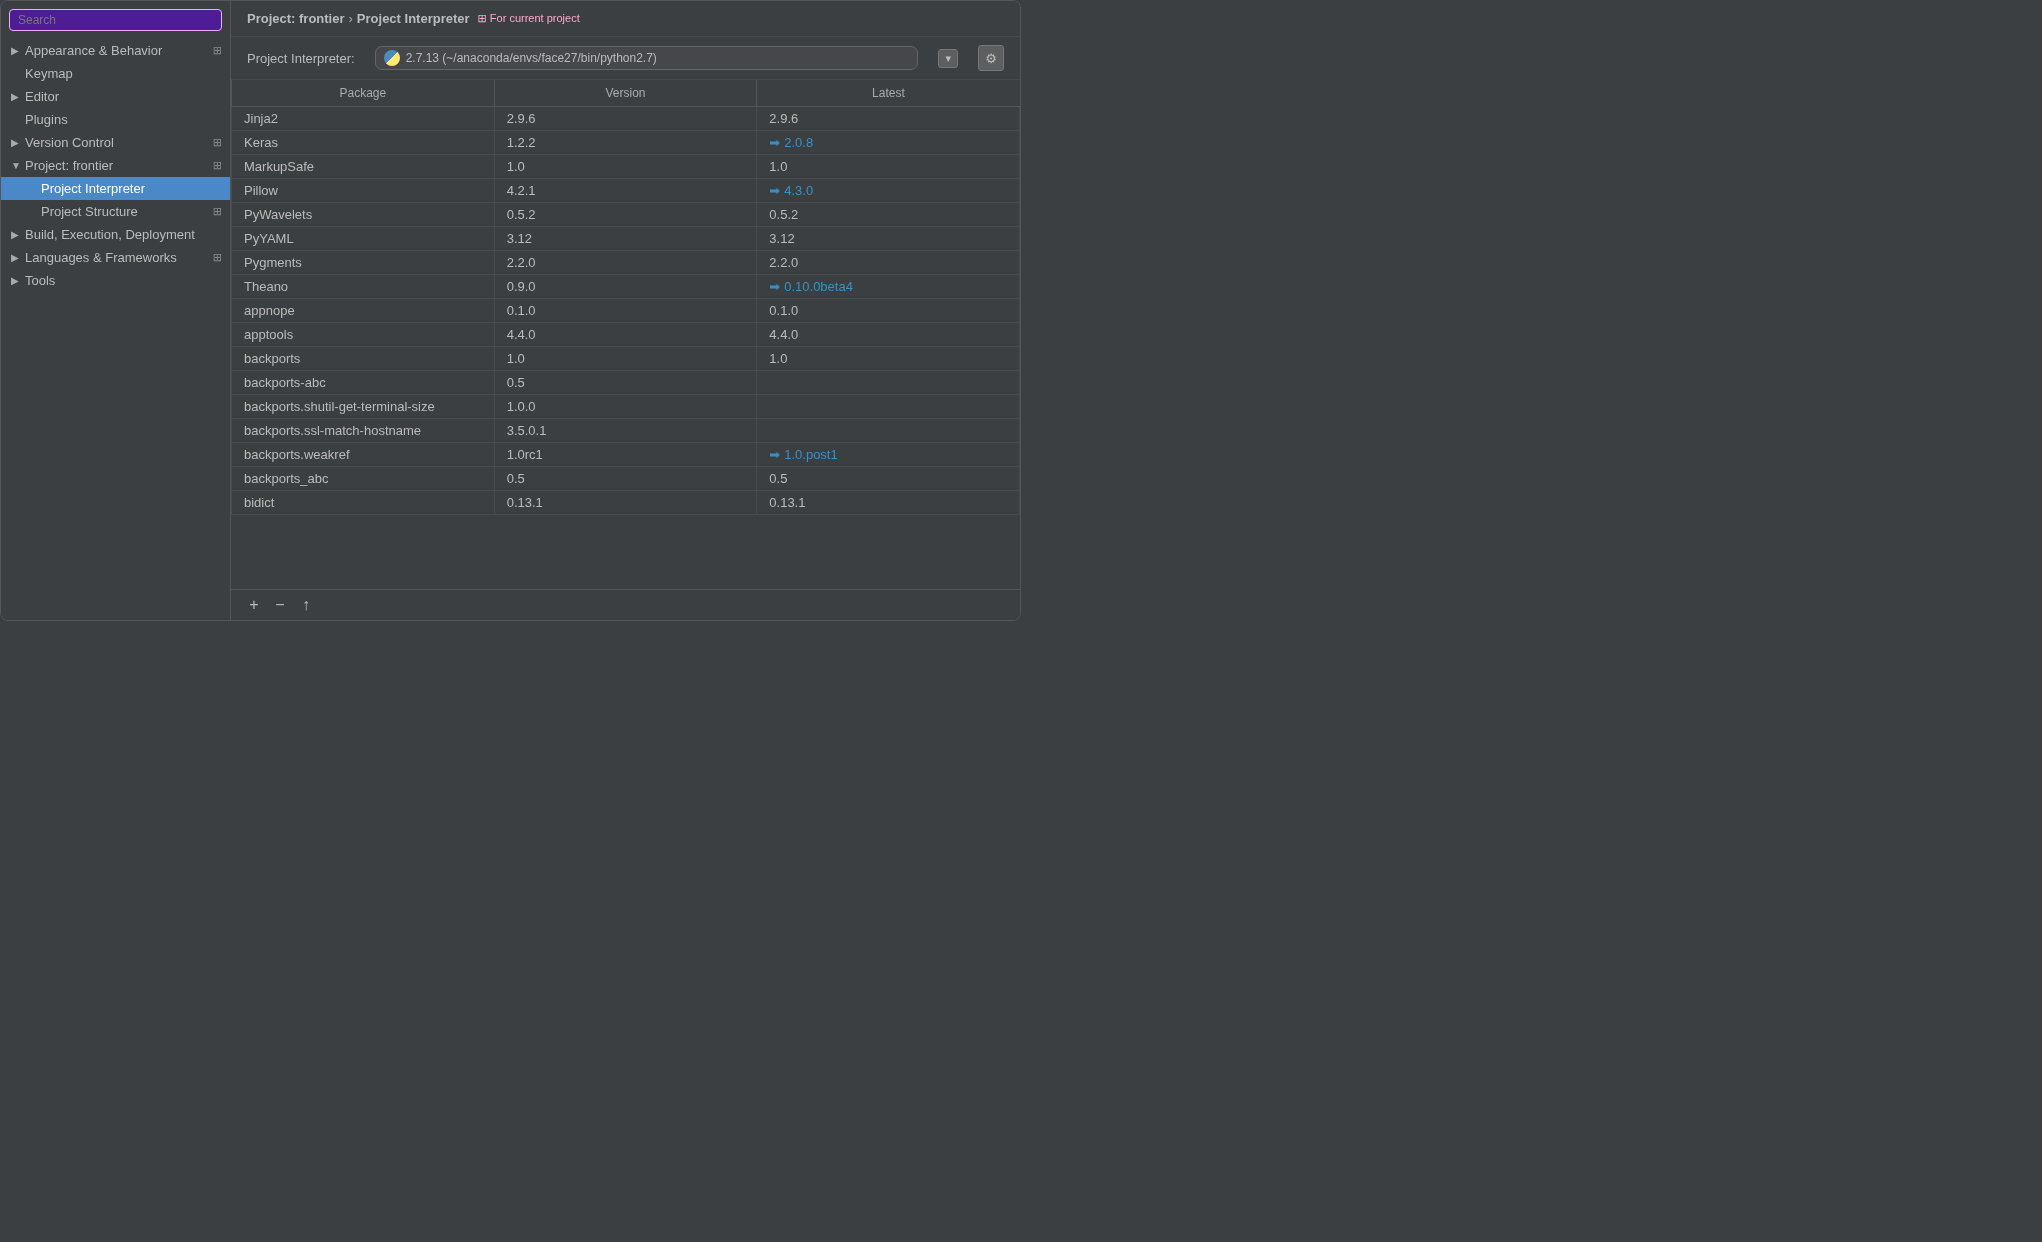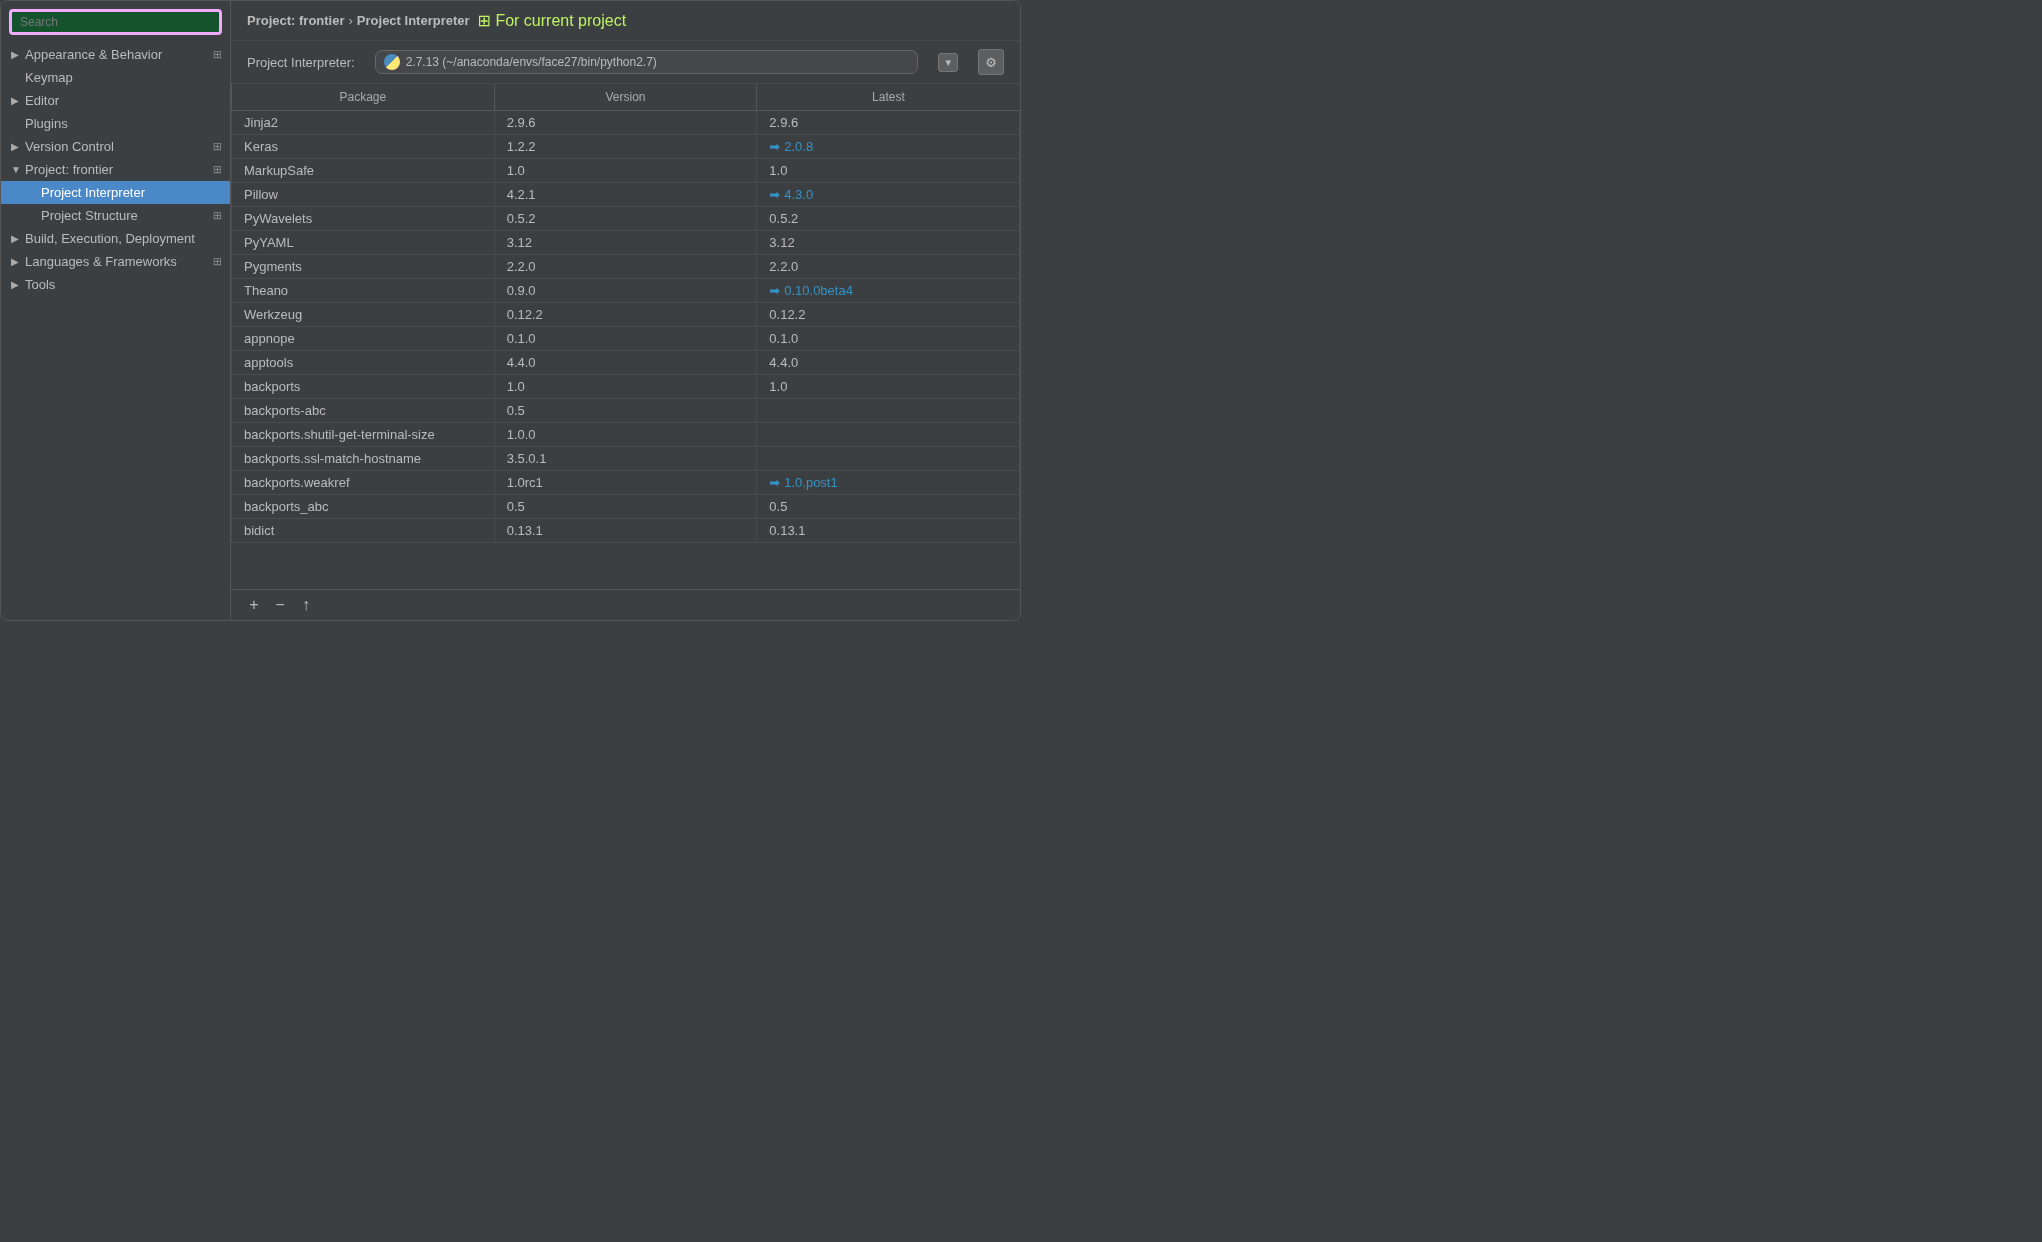--- a/index.html
+++ b/index.html
@@ -61,22 +61,22 @@
       width: 230px;
       background: #3c3f41;
       border-right: 1px solid #555;
       display: flex;
       flex-direction: column;
       overflow-y: auto;
       flex-shrink: 0;
     }
     .search-box {
       margin: 8px;
-      background: #14532d;
-      border: 3px solid #f0abfc;
+      background: #4c1d95;
+      border: 1px solid #f0abfc;
       border-radius: 4px;
       padding: 3px 8px;
       color: #bbbbbb;
       font-size: 12px;
       width: calc(100% - 16px);
       outline: none;
     }
     .search-box::placeholder { color: #777; }
     .sidebar-item {
       display: flex;
@@ -119,21 +119,21 @@
       color: #bbbbbb;
       display: flex;
       align-items: center;
       gap: 4px;
       border-bottom: 1px solid #4a4a4a;
       flex-shrink: 0;
     }
     .breadcrumb .project-name { font-weight: 600; }
     .breadcrumb .separator { color: #aaa; }
     .breadcrumb .page-name { font-weight: 600; }
-    .breadcrumb .for-project { color: #bef264; font-size: 16px; margin-left: 4px; }
+    .breadcrumb .for-project { color: #f9a8d4; font-size: 11px; margin-left: 4px; }
     .interpreter-row {
       display: flex;
       align-items: center;
       padding: 8px 16px;
       gap: 20px;
       border-bottom: 1px solid #4a4a4a;
       flex-shrink: 0;
     }
     .interpreter-label {
       color: #bbbbbb;
@@ -380,25 +380,20 @@
                 <td>Pygments</td>
                 <td>2.2.0</td>
                 <td>2.2.0</td>
               </tr>
               <tr>
                 <td>Theano</td>
                 <td>0.9.0</td>
                 <td><span class="update-arrow">➡</span><span class="latest-update">0.10.0beta4</span></td>
               </tr>
               <tr>
-                <td>Werkzeug</td>
-                <td>0.12.2</td>
-                <td>0.12.2</td>
-              </tr>
-              <tr>
                 <td>appnope</td>
                 <td>0.1.0</td>
                 <td>0.1.0</td>
               </tr>
               <tr>
                 <td>apptools</td>
                 <td>4.4.0</td>
                 <td>4.4.0</td>
               </tr>
               <tr>

